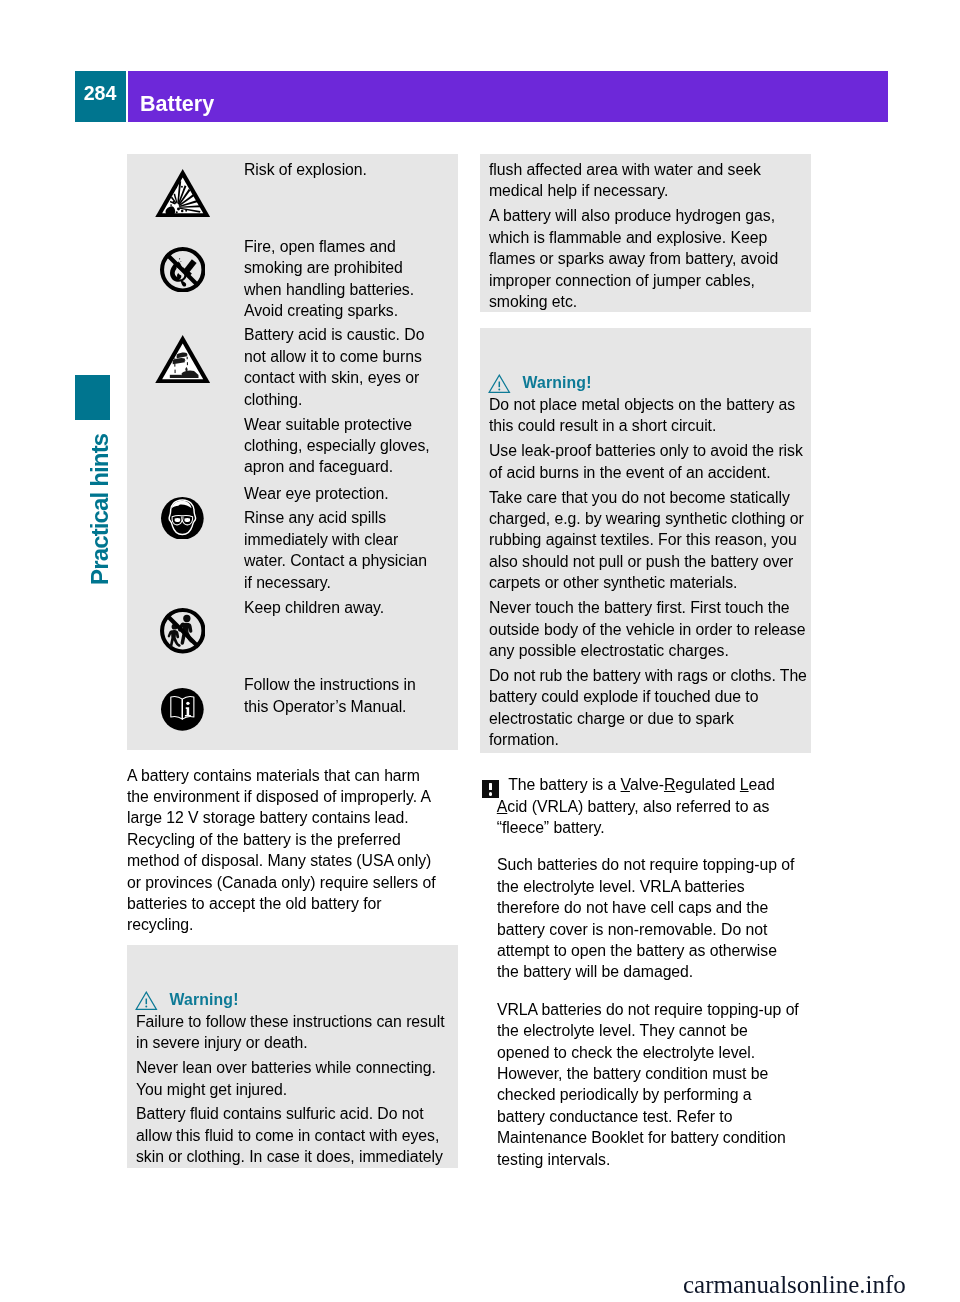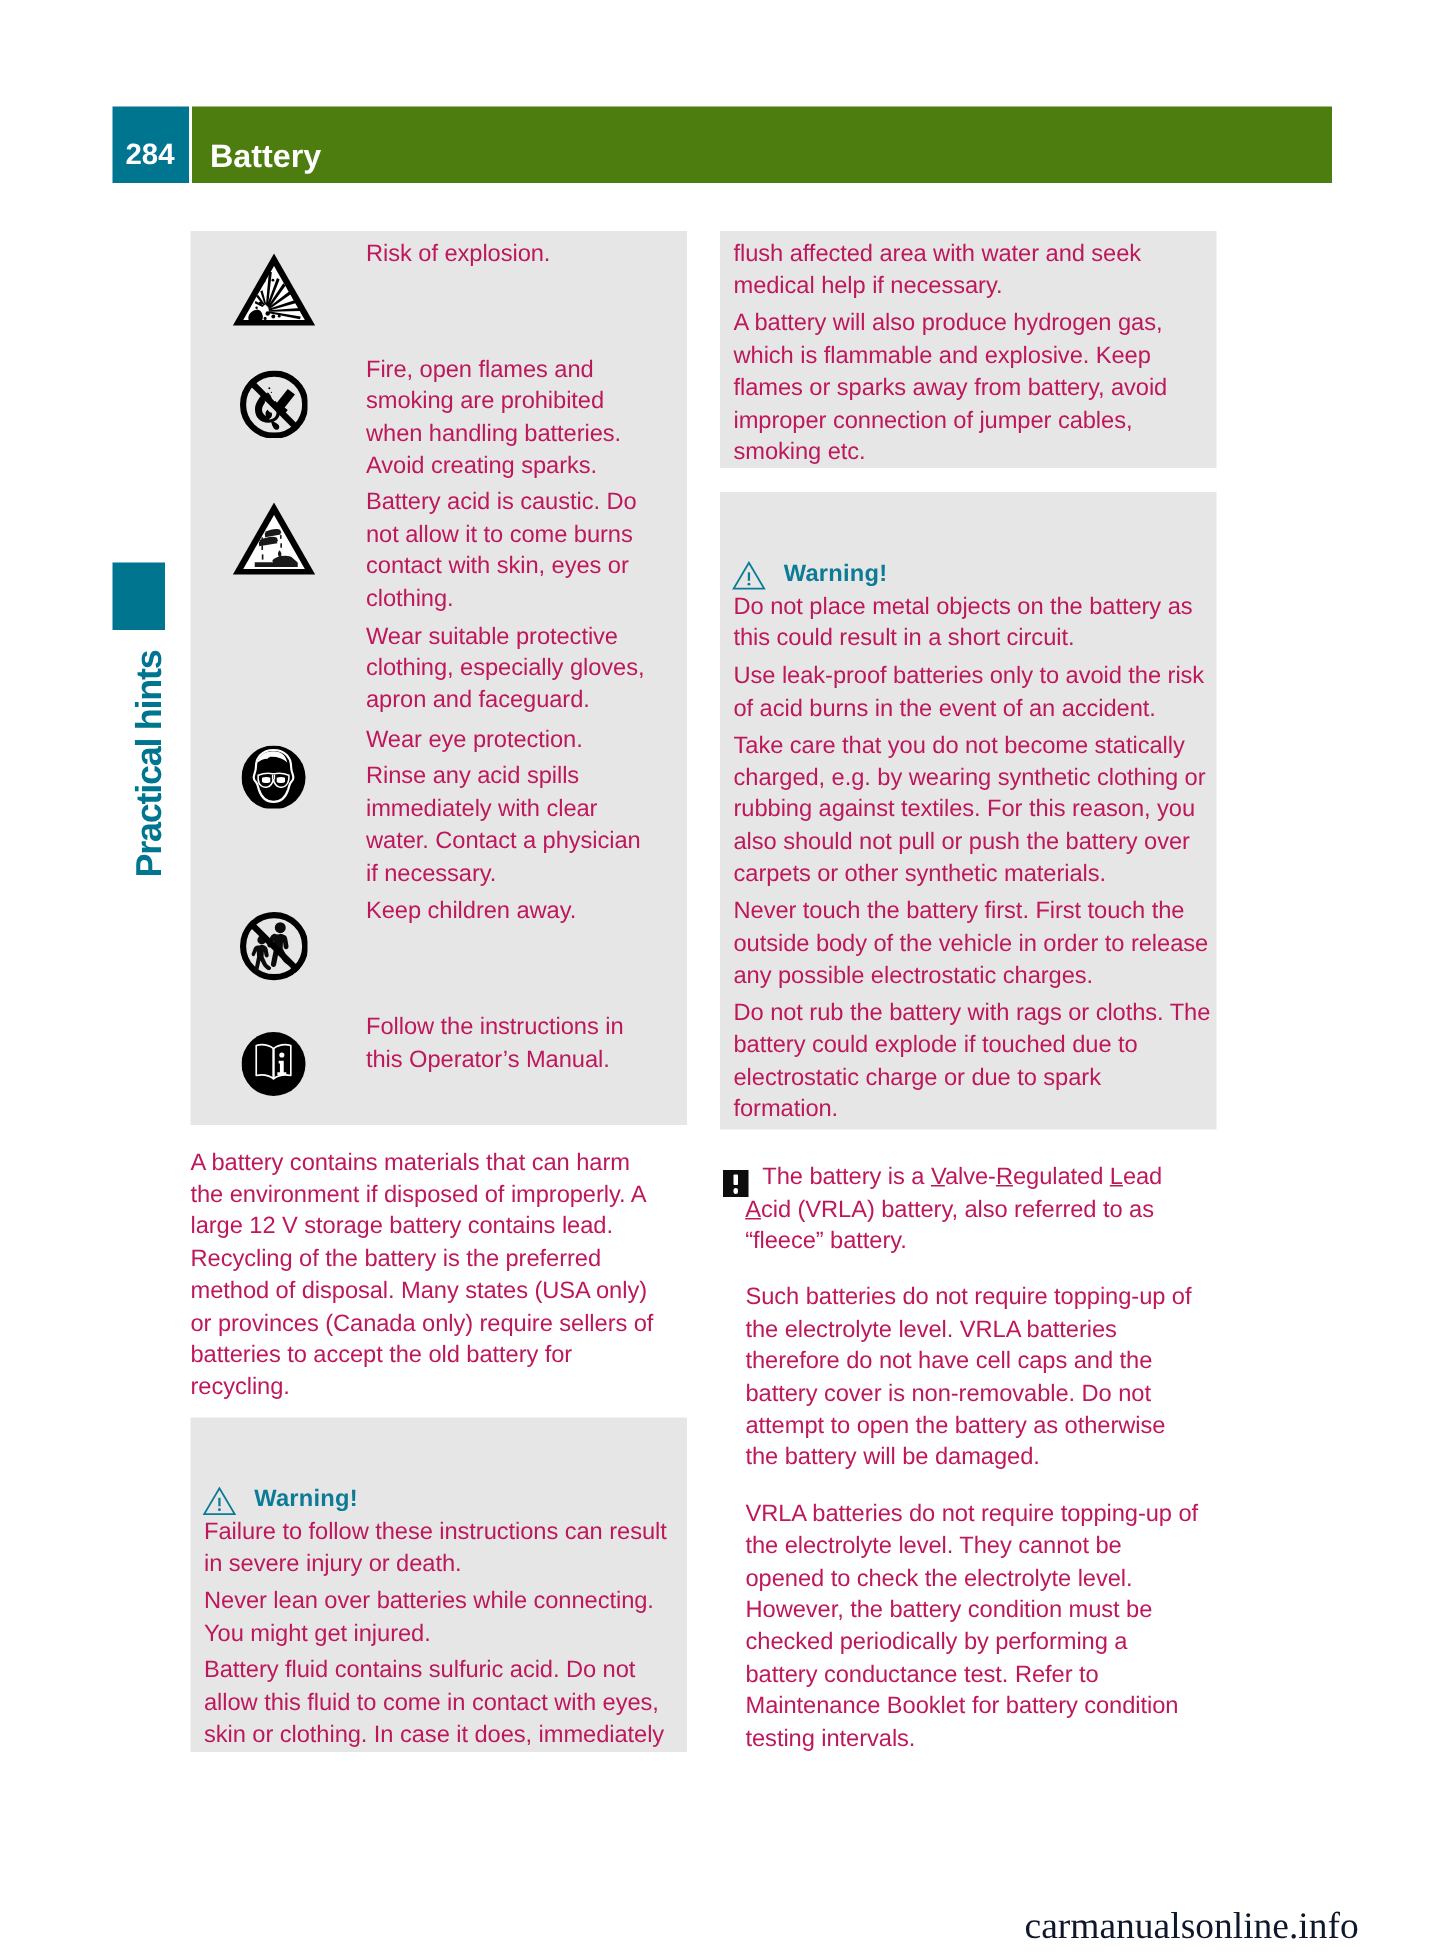--- a/index.html
+++ b/index.html
@@ -5,39 +5,39 @@
 <style>
   html,body{margin:0;padding:0;}
   body{width:960px;height:1302px;background:#ffffff;
        font-family:"Liberation Sans",sans-serif;position:relative;overflow:hidden;
        -webkit-font-smoothing:antialiased;}
   .page{position:absolute;left:0;top:0;width:960px;height:1302px;}
 
   
   .hdr-num{position:absolute;left:74.5px;top:70.5px;width:51px;height:51px;
            background:#00758f;color:#fff;font-weight:bold;font-size:19.6px;}
-  .hdr-num span{position:absolute;left:0;right:0;bottom:7px;text-align:center;}
+  .hdr-num span{position:absolute;left:0;right:0;bottom:17px;text-align:center;}
   .hdr-title{position:absolute;left:128px;top:70.5px;width:760px;height:51px;
-           background:#4d7c0f;color:#fff;font-weight:bold;font-size:21.5px;}
+           background:#6d28d9;color:#fff;font-weight:bold;font-size:21.5px;}
   .hdr-title span{position:absolute;left:12px;bottom:4.5px;}
 
   
   .tab-sq{position:absolute;left:74.5px;top:374.5px;width:35.5px;height:45px;background:#00758f;}
   .tab-txt{position:absolute;left:86px;top:425.5px;width:35.5px;height:200px;
            color:#00758f;font-weight:bold;font-size:24px;letter-spacing:-0.85px;white-space:nowrap;overflow:visible;}
   .tab-txt span{display:block;position:absolute;left:0;top:159px;
                 transform:rotate(-90deg);transform-origin:0 0;
                 height:28px;line-height:28px;text-align:left;}
 
   
   .colL{position:absolute;left:127px;top:154px;width:331px;}
   .colR{position:absolute;left:480px;top:154px;width:331px;}
 
   .gbox{background:#e6e6e6;}
-  p{margin:0;font-size:15.8px;line-height:21.4px;color:#be185d;letter-spacing:-0.05px;}
+  p{margin:0;font-size:15.8px;line-height:21.4px;color:#000000;letter-spacing:-0.05px;}
   p + p{margin-top:3.5px;}
 
   .wm{position:absolute;left:683px;top:1271px;color:#0f172a;font-size:25px;
       font-family:Liberation Serif, serif;letter-spacing:0px;}
 
   .symbolpanel{position:relative;width:331px;height:596px;box-sizing:border-box;}
   .symrow{position:absolute;left:0;width:331px;}
   .symrow .sv{position:absolute;left:27.5px;top:10.3px;width:55.4px;height:47.7px;}
   .symrow .sv.c45{left:32.5px;top:10.8px;width:45.5px;height:45.5px;}
   .symrow .sv.c42{left:34px;top:14.1px;width:42.7px;height:42.7px;}

